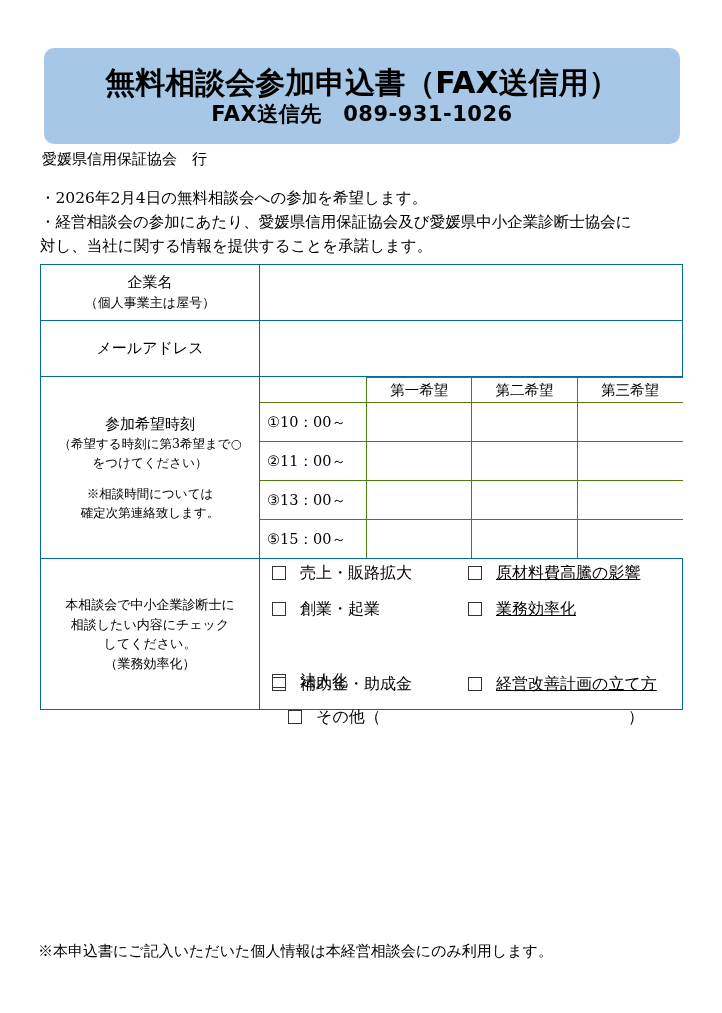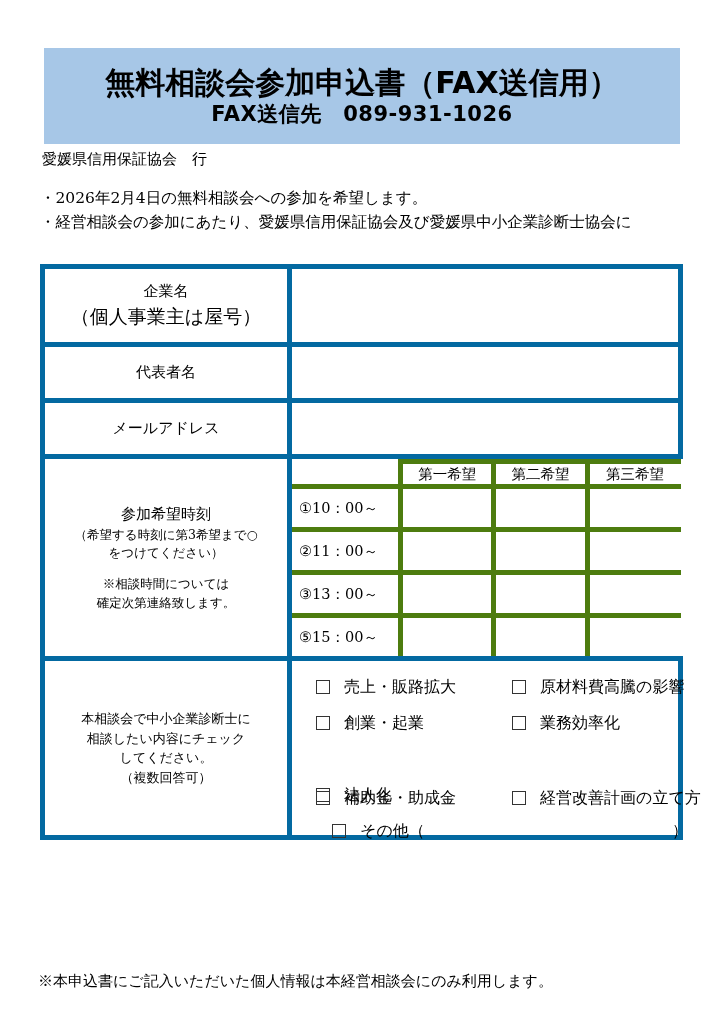--- a/index.html
+++ b/index.html
@@ -17,21 +17,21 @@
   }
 
   
   .banner {
     position: absolute;
     left: 44px;
     top: 48px;
     width: 636px;
     height: 96px;
     background: #a7c7e7;
-    border-radius: 0;
+    border-radius: 10px;
     box-sizing: border-box;
     display: flex;
     flex-direction: column;
     align-items: center;
     justify-content: center;
     gap: 2px;
   }
   .banner-title {
     font-size: 30px;
     font-weight: bold;
@@ -74,39 +74,39 @@
   .form-table {
     position: absolute;
     left: 40px;
     top: 264px;
     width: 643px;
     border-collapse: collapse;
     table-layout: fixed;
     font-family: "DejaVu Serif", "Liberation Serif", serif;
   }
   .form-table td, .form-table th {
-    border: 5px solid #0369a1;
-    padding: 12px;
+    border: 1px solid #0369a1;
+    padding: 0;
     font-weight: normal;
     vertical-align: middle;
     text-align: center;
   }
   .label-cell {
     width: 218px;
     font-size: 15px;
     line-height: 1.45;
     padding: 4px 2px;
   }
   .value-cell {
     background: #ffffff;
   }
   .row-basic { height: 56px; }
 
   .label-sub {
-    font-size: 19px;
+    font-size: 13px;
   }
 
   
   .time-label {
     font-size: 15px;
     line-height: 1.5;
     padding: 6px 4px;
   }
   .time-label .small {
     font-size: 12.5px;
@@ -114,21 +114,21 @@
   .time-label .gap {
     display: block;
     height: 12px;
   }
   .pref-table {
     width: 100%;
     border-collapse: collapse;
     table-layout: fixed;
   }
   .pref-table td {
-    border: 5px solid #4d7c0f;
+    border: 1px solid #4d7c0f;
     padding: 0;
     text-align: center;
     vertical-align: middle;
     font-size: 14.5px;
   }
   .pref-table .hdr-blank { width: 106px; border-left: none; border-top: none; }
   .pref-table .hdr { height: 25px; }
   .pref-table .slot {
     width: 106px;
     height: 38px;
@@ -170,76 +170,71 @@
   }
   .check-box {
     display: inline-block;
     width: 12px;
     height: 12px;
     border: 1.4px solid #333;
     margin-right: 14px;
     flex: 0 0 auto;
   }
   .col-a { left: 12px; }
-  .col-b { left: 208px; }
+  .col-b { left: 208px; text-decoration: underline; }
   .r1 { top: 6px; }
   .r2 { top: 42px; }
   .r3 { top: 78px; margin-top: 39px; }
   .r4 { top: 114px; }
   .r5 { top: 150px; margin-left: 16px; }
   .other-paren-close {
     position: absolute;
     left: 368px;
     top: 150px;
     font-size: 16px;
     line-height: 1;
   }
 
   
   .footer-note {
     position: absolute;
     left: 38px;
-    top: 972px;
+    top: 942px;
     font-family: Liberation Mono, monospace;
     font-size: 15px;
     white-space: nowrap;
   }
 </style>
 </head>
 <body>
 
 <div class="banner">
   <div class="banner-title">無料相談会参加申込書（FAX送信用）</div>
   <div class="banner-sub">FAX送信先　089-931-1026</div>
 </div>
 
 <div class="addressee">愛媛県信用保証協会　行</div>
 
 <div class="intro">
   <p>・2026年2月4日の無料相談会への参加を希望します。</p>
   <p>・経営相談会の参加にあたり、愛媛県信用保証協会及び愛媛県中小企業診断士協会に</p>
+  <p>対し、当社に関する情報を提供することを承諾します。</p>
 </div>
 
 <table class="form-table">
   <tbody>
 
     <tr class="row-basic">
       <td class="label-cell">
         <div>企業名</div>
         <div class="label-sub">（個人事業主は屋号）</div>
       </td>
       <td class="value-cell" colspan="3"></td>
     </tr>
 
-    <tr class="row-basic">
-      <td class="label-cell">
-        <div>代表者名</div>
-      </td>
-      <td class="value-cell" colspan="3"></td>
-    </tr>
 
     <tr class="row-basic">
       <td class="label-cell">
         <div>メールアドレス</div>
       </td>
       <td class="value-cell" colspan="3"></td>
     </tr>
 
 
 
@@ -290,21 +285,21 @@
           </table>
         </div>
       </td>
     </tr>
 
     <tr>
       <td class="label-cell check-label">
         <div>本相談会で中小企業診断士に</div>
         <div>相談したい内容にチェック</div>
         <div>してください。</div>
-        <div>（複数回答可）</div>
+        <div>（業務効率化）</div>
       </td>
       <td class="check-area" colspan="3">
         <div class="check-grid">
 
           <label class="check-item col-a r1">
             <span class="check-box"></span>
             <span>売上・販路拡大</span>
           </label>
           <label class="check-item col-a r2">
             <span class="check-box"></span>

